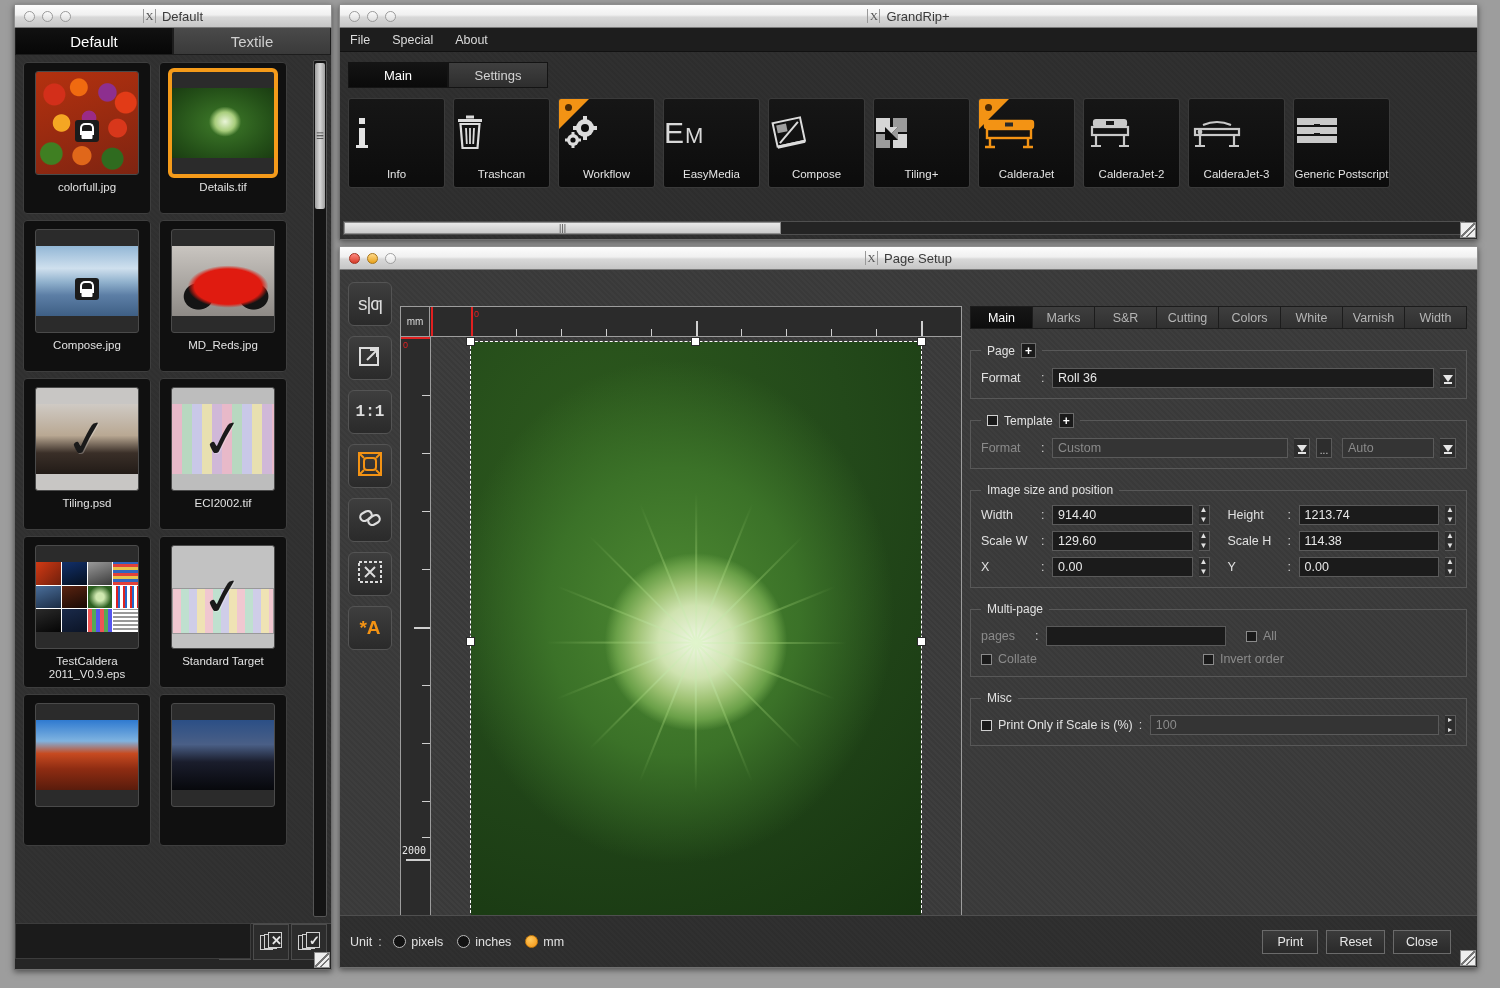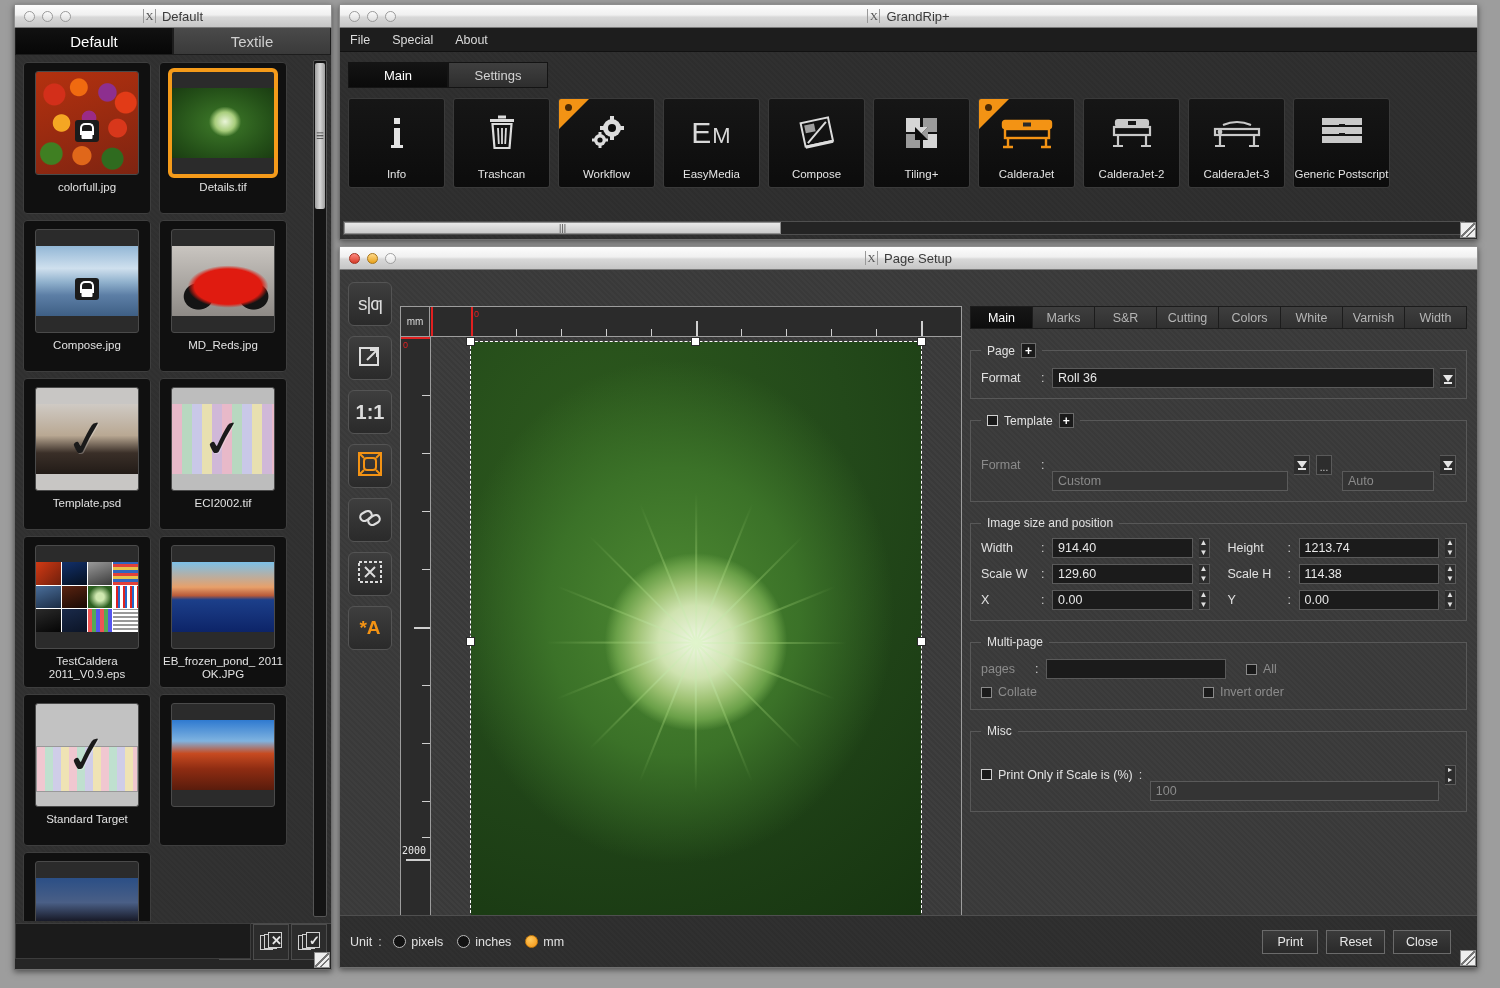--- a/index.html
+++ b/index.html
@@ -163,21 +163,21 @@
     padding-bottom:7px; position:relative; overflow:hidden; flex:none;
   }
   .tool-btn .corner {
     position:absolute; left:0; top:0; width:0; height:0;
     border-top:30px solid #f39314; border-right:30px solid transparent;
   }
   .tool-btn .corner-dot {
     position:absolute; left:6px; top:5px; width:7px; height:7px;
     border-radius:50%; background:#4a2a05;
   }
-  .tool-ico { flex:1; display:flex; align-items:center; justify-content:center; width:100%; }
+  .tool-ico { flex:1; display:flex; align-items:center; width:100%; }
   .tool-label { font-size:11.5px; color:#e4e4e4; text-align:center; line-height:12.5px; }
   .hscroll-track {
     position:absolute; left:3px; right:12px; bottom:4px; height:14px;
     background:#242424; border:1px solid #4f4f4f;
   }
   .hscroll-thumb {
     position:absolute; left:0; top:0; bottom:0; width:437px;
     background:linear-gradient(to bottom,#e9e9e9,#c9c9c9);
     border:1px solid #8d8d8d;
     display:flex; align-items:center; justify-content:center;
@@ -296,21 +296,21 @@
   .row { display:flex; align-items:center; gap:6px; margin-top:6px; }
   .row:first-of-type { margin-top:2px; }
   .lbl { font-size:12.5px; color:#e0e0e0; }
   .lbl.dim { color:#8b8b8b; }
   .colon { font-size:12.5px; color:#cfcfcf; width:5px; }
   .tfield {
     background:#1b1b1b; border:1px solid #5a5a5a; height:20px;
     display:flex; align-items:center; padding:0 5px;
     font-size:12.5px; color:#e8e8e8; flex:1; min-width:0;
   }
-  .tfield.dim { color:#8a8a8a; background:#343434;margin-top:33px; }
+  .tfield.dim { color:#8a8a8a; background:#343434; }
   .tfield.empty { background:#1b1b1b; }
   .ddarrow {
     width:16px; height:20px; background:#2d2d2d; border:1px solid #5a5a5a;
     border-left:none; display:flex; align-items:center; justify-content:center;
     flex:none;
   }
   .ddarrow:after {
     content:""; width:0;height:0;border-left:5px solid transparent;
     border-right:5px solid transparent; border-top:7px solid #e4e4e4;
     box-shadow:0 3px 0 -1px #e4e4e4;
@@ -419,21 +419,21 @@
                    linear-gradient(to bottom,#c9c5c0,#8e8a86);"></div>
           </div>
           <div class="thumb-label">MD_Reds.jpg</div>
         </div>
 
         <div class="thumb-cell">
           <div class="thumb-img-box" style="background:#c8c6c4;">
             <div class="thumb-art" style="background:linear-gradient(to bottom,#cfcac4 0%,#b9a893 45%,#3a2f28 70%,#221b17 100%);"></div>
             <span class="check-mark">✓</span>
           </div>
-          <div class="thumb-label">Template.psd</div>
+          <div class="thumb-label">Tiling.psd</div>
         </div>
 
 
         <div class="thumb-cell">
           <div class="thumb-img-box" style="background:#bdbdbd;">
             <div class="thumb-art" style="background:
                    repeating-linear-gradient(90deg,#e8b9c9 0 10px,#b8d8c0 10px 20px,#c9c8e8 20px 30px,#e8e0b0 30px 40px,#d0b8d8 40px 50px),
                    repeating-linear-gradient(0deg,rgba(255,255,255,.25) 0 9px,rgba(0,0,0,.07) 9px 18px);"></div>
             <span class="check-mark">✓</span>
           </div>
@@ -453,26 +453,20 @@
               <i style="background:repeating-linear-gradient(90deg,#fff 0 3px,#d22 3px 5px,#26c 5px 7px)"></i>
               <i style="background:linear-gradient(160deg,#2a2a2a,#050505)"></i>
               <i style="background:linear-gradient(160deg,#1a2a4a,#0b1426)"></i>
               <i style="background:repeating-linear-gradient(90deg,#e55 0 4px,#5a5 4px 8px,#55e 8px 12px)"></i>
               <i style="background:repeating-linear-gradient(0deg,#fff 0 2px,#999 2px 4px)"></i>
             </div>
           </div>
           <div class="thumb-label">TestCaldera 2011_V0.9.eps</div>
         </div>
 
-        <div class="thumb-cell">
-          <div class="thumb-img-box">
-            <div class="thumb-art" style="background:linear-gradient(to bottom,#7cc0e8 0%,#e8a06a 36%,#b85a3a 48%,#1c3f8a 54%,#0d2468 100%);"></div>
-          </div>
-          <div class="thumb-label">EB_frozen_pond_ 2011 OK.JPG</div>
-        </div>
 
         <div class="thumb-cell">
           <div class="thumb-img-box" style="background:#c2c2c2;">
             <div class="thumb-art" style="height:46px;margin-top:28px;background:#fff;border:1px solid #999;
                         background-image:repeating-linear-gradient(90deg,#f0c7d0 0 8px,#bfe0cf 8px 16px,#cfcde8 16px 24px,#efe3b4 24px 32px);"></div>
             <span class="check-mark">✓</span>
           </div>
           <div class="thumb-label">Standard Target</div>
         </div>
 
@@ -738,21 +732,21 @@
       <div class="ps-tool">
         <span>
           <svg width="24" height="24" viewBox="0 0 24 24">
             <rect x="2" y="4" width="18" height="17" fill="none" stroke="#dcdcdc" stroke-width="2"></rect>
             <path d="M9 16 L18 7" stroke="#dcdcdc" stroke-width="2"></path>
             <path d="M12 6 L19 6 L19 13" fill="none" stroke="#dcdcdc" stroke-width="2"></path>
           </svg>
         </span>
       </div>
       <div class="ps-tool">
-        <span style="font-size:20px;font-weight:bold;">1:1</span>
+        <span style="font-size:16px;font-weight:bold;font-family:Liberation Mono, monospace;">1:1</span>
       </div>
       <div class="ps-tool">
         <span>
           <svg width="26" height="26" viewBox="0 0 26 26">
             <rect x="2" y="2" width="22" height="22" fill="none" stroke="#f39314" stroke-width="2"></rect>
             <rect x="7" y="7" width="12" height="12" rx="3" fill="none" stroke="#f39314" stroke-width="2"></rect>
             <path d="M2 2 L7 7 M24 2 L19 7 M2 24 L7 19 M24 24 L19 19" stroke="#f39314" stroke-width="2"></path>
           </svg>
         </span>
       </div>

